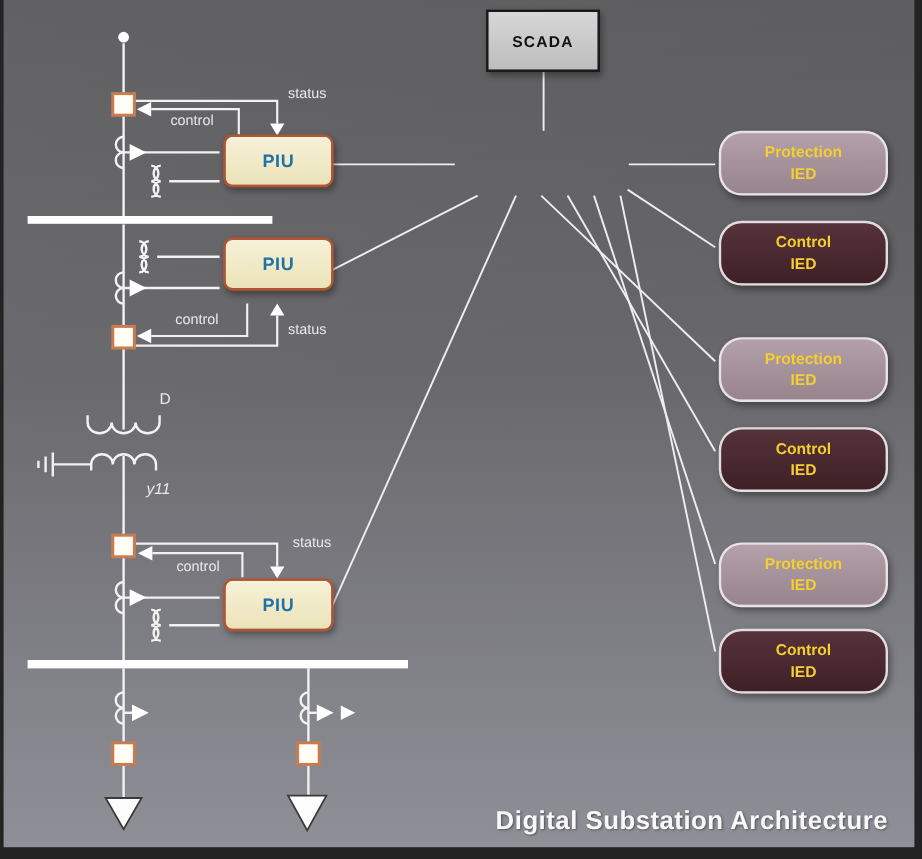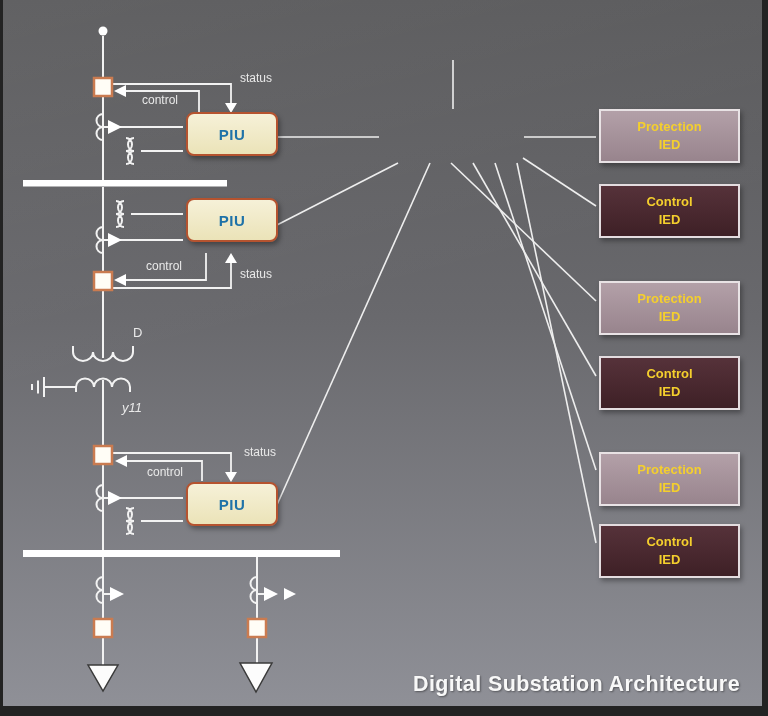--- a/index.html
+++ b/index.html
@@ -35,21 +35,21 @@
   }
   .piu{
     left:183px;width:92px;height:44px;
     background:linear-gradient(180deg,#f6f1d8,#ebe3b8);
     border:2px solid #b5532f;border-radius:8px;
     font-size:15px;font-weight:bold;color:#1f72a8;letter-spacing:0.5px;
   }
   .piu1{top:112px;} .piu2{top:198px;} .piu3{top:482px;}
   .ied{
     left:596px;width:141px;height:54px;
-    border:2px solid rgba(236,231,233,0.95);border-radius:0;
+    border:2px solid rgba(236,231,233,0.95);border-radius:19px;
     font-size:13px;font-weight:bold;color:#f4cf2d;
     flex-direction:column;line-height:1.35;
   }
   .ied.protection{background:linear-gradient(180deg,#b3a0a8,#98848d);}
   .ied.control{background:linear-gradient(180deg,#56323a,#3e2026);}
   .ied1{top:109px;} .ied2{top:184px;} .ied3{top:281px;}
   .ied4{top:356px;} .ied5{top:452px;} .ied6{top:524px;}
   .lbl{
     position:absolute;font-size:12px;color:#e9e9e9;white-space:nowrap;
   }
@@ -157,20 +157,23 @@
       <rect x="94" y="619" width="18" height="18"></rect>
       <rect x="248" y="619" width="18" height="18"></rect>
     </g>
 
     <g fill="#fcfcfc" stroke="#3a3a3a" stroke-width="1.5">
       <polygon points="88,665 118,665 103,691"></polygon>
       <polygon points="240,663 272,663 256,692"></polygon>
     </g>
   </svg>
 
+  <div class="box scada">
+      <span>SCADA</span>
+    </div>
 
 
   <div class="box piu piu1">
       <span>PIU</span>
     </div>
   <div class="box piu piu2">
       <span>PIU</span>
     </div>
   <div class="box piu piu3">
       <span>PIU</span>

